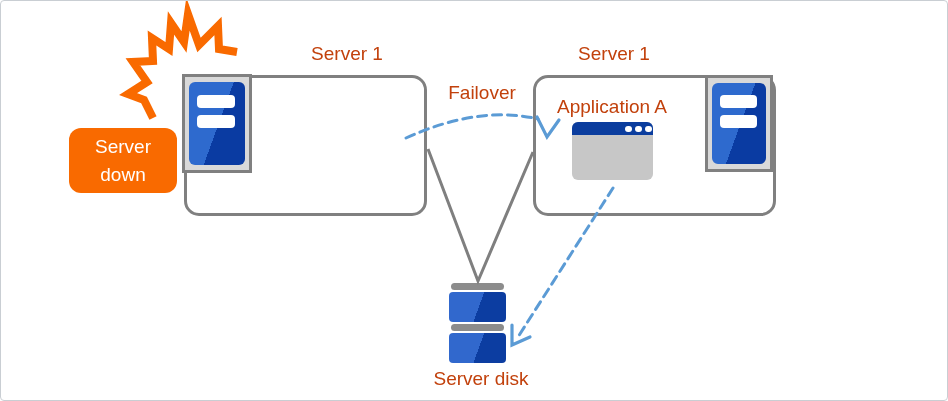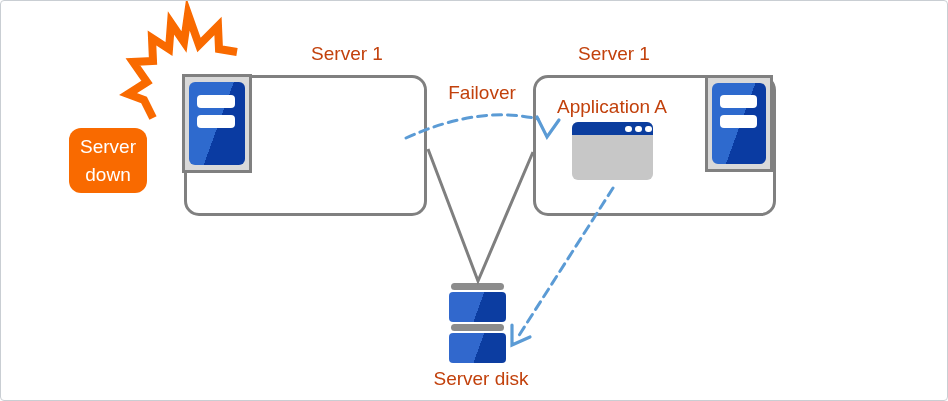--- a/index.html
+++ b/index.html
@@ -41,21 +41,21 @@
   .app-dot{position:absolute;top:3.5px;width:6.5px;height:6.5px;border-radius:50%;background:#fff;}
   
   .disk{position:absolute;left:448px;top:282px;width:57px;}
   .disk-cap{width:53px;height:7px;margin:0 auto 2px auto;background:#8c8c8c;border-radius:3.5px;}
   .disk-body{
     width:57px;height:30px;margin:0 0 2px 0;border-radius:4px;
     background:linear-gradient(110deg,#3168cd 0%,#3168cd 52%,#0c3da1 52%);
   }
   
   .badge{
-    position:absolute;left:68px;top:127px;width:78px;height:65px;border-radius:12px;
+    position:absolute;left:68px;top:127px;width:108px;height:65px;border-radius:12px;
     background:#f96a00;color:#fff;font-size:19px;line-height:28px;font-weight:400;
     display:flex;align-items:center;justify-content:center;text-align:center;
     white-space:normal;padding:2px 16px;
   }
   svg.overlay{position:absolute;left:0;top:0;width:948px;height:401px;pointer-events:none;}
 </style>
 </head>
 <body>
 
 <div class="canvas">

